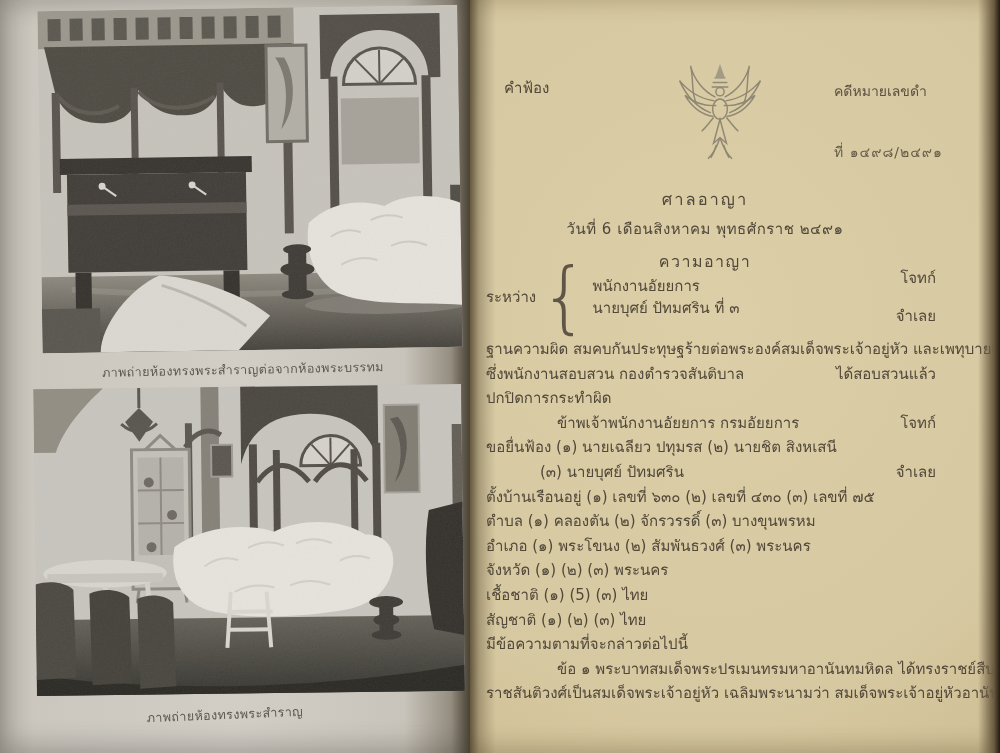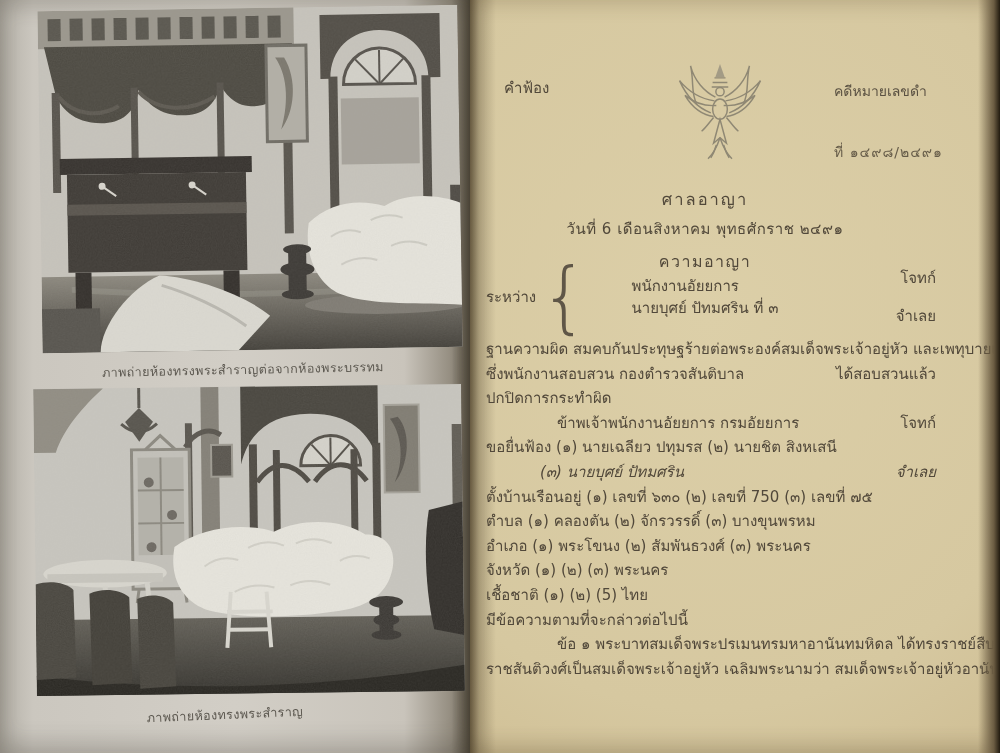--- a/index.html
+++ b/index.html
@@ -29,28 +29,28 @@
   .case-label{position:absolute;left:364px;top:80px;font-size:14px;color:#5a5142;}
   .case-value{position:absolute;left:364px;top:105px;font-size:14px;color:#665c49;letter-spacing:1px;margin-top:36px;}
   .emblem{position:absolute;left:204px;top:60px;width:92px;height:102px;}
   .center-line{position:absolute;left:0;width:470px;text-align:center;}
   .court{top:186px;font-size:16.5px;letter-spacing:2px;}
   .dateline{top:217px;font-size:15px;letter-spacing:.5px;}
   .casetype{top:249px;font-size:16px;letter-spacing:1.5px;}
   .between{position:absolute;left:16px;right:64px;top:262px;display:flex;align-items:center;}
   .bt-label{font-size:15px;margin-right:2px;}
   .brace{font-size:76px;font-weight:200;color:#5f5647;line-height:70px;transform:scaleY(1.04);margin:0 4px 0 2px;}
-  .parties{flex:1;margin-left:39px;}
+  .parties{flex:1;}
   .parties div{font-size:15px;line-height:22.5px;white-space:nowrap;}
   .bt-roles{display:flex;flex-direction:column;align-items:flex-end;font-size:15px;}
   .bt-roles .r2{margin-top:14px;}
   .docbody{position:absolute;left:16px;right:64px;top:337px;font-size:15px;line-height:24.6px;}
   .docbody .bl{display:flex;justify-content:space-between;white-space:nowrap;}
   .ind1{padding-left:71px;align-items:flex-end;}
-  .ind2{padding-left:54px;font-style:italic;}
+  .ind2{padding-left:54px;}
 </style>
 </head>
 <body>
 
 <div class="stage">
 
   <div class="lpage">
 
     <figure class="photo photo1" style="margin:0">
       <svg width="420" height="342" viewBox="0 0 420 342">
@@ -317,33 +317,36 @@
         <span>โจทก์</span>
         </div>
       <div class="bl">
         <span>ขอยื่นฟ้อง (๑) นายเฉลียว ปทุมรส (๒) นายชิต สิงหเสนี</span>
         </div>
       <div class="bl ind2">
         <span>(๓) นายบุศย์ ปัทมศริน</span>
         <span>จำเลย</span>
         </div>
       <div class="bl">
-        <span>ตั้งบ้านเรือนอยู่ (๑) เลขที่ ๖๓๐ (๒) เลขที่ 750 (๓) เลขที่ ๗๕</span>
+        <span>ตั้งบ้านเรือนอยู่ (๑) เลขที่ ๖๓๐ (๒) เลขที่ ๔๓๐ (๓) เลขที่ ๗๕</span>
         </div>
       <div class="bl">
         <span>ตำบล (๑) คลองตัน (๒) จักรวรรดิ์ (๓) บางขุนพรหม</span>
         </div>
       <div class="bl">
         <span>อำเภอ (๑) พระโขนง (๒) สัมพันธวงศ์ (๓) พระนคร</span>
         </div>
       <div class="bl">
         <span>จังหวัด (๑) (๒) (๓) พระนคร</span>
         </div>
       <div class="bl">
-        <span>เชื้อชาติ (๑) (๒) (5) ไทย</span>
+        <span>เชื้อชาติ (๑) (5) (๓) ไทย</span>
+        </div>
+      <div class="bl">
+        <span>สัญชาติ (๑) (๒) (๓) ไทย</span>
         </div>
       <div class="bl">
         <span>มีข้อความตามที่จะกล่าวต่อไปนี้</span>
         </div>
       <div class="bl ind1">
         <span>ข้อ ๑ พระบาทสมเด็จพระปรเมนทรมหาอานันทมหิดล ได้ทรงราชย์สืบ</span>
         </div>
       <div class="bl">
         <span>ราชสันติวงศ์เป็นสมเด็จพระเจ้าอยู่หัว เฉลิมพระนามว่า สมเด็จพระเจ้าอยู่หัวอานันทมหิดล</span>
         </div>

